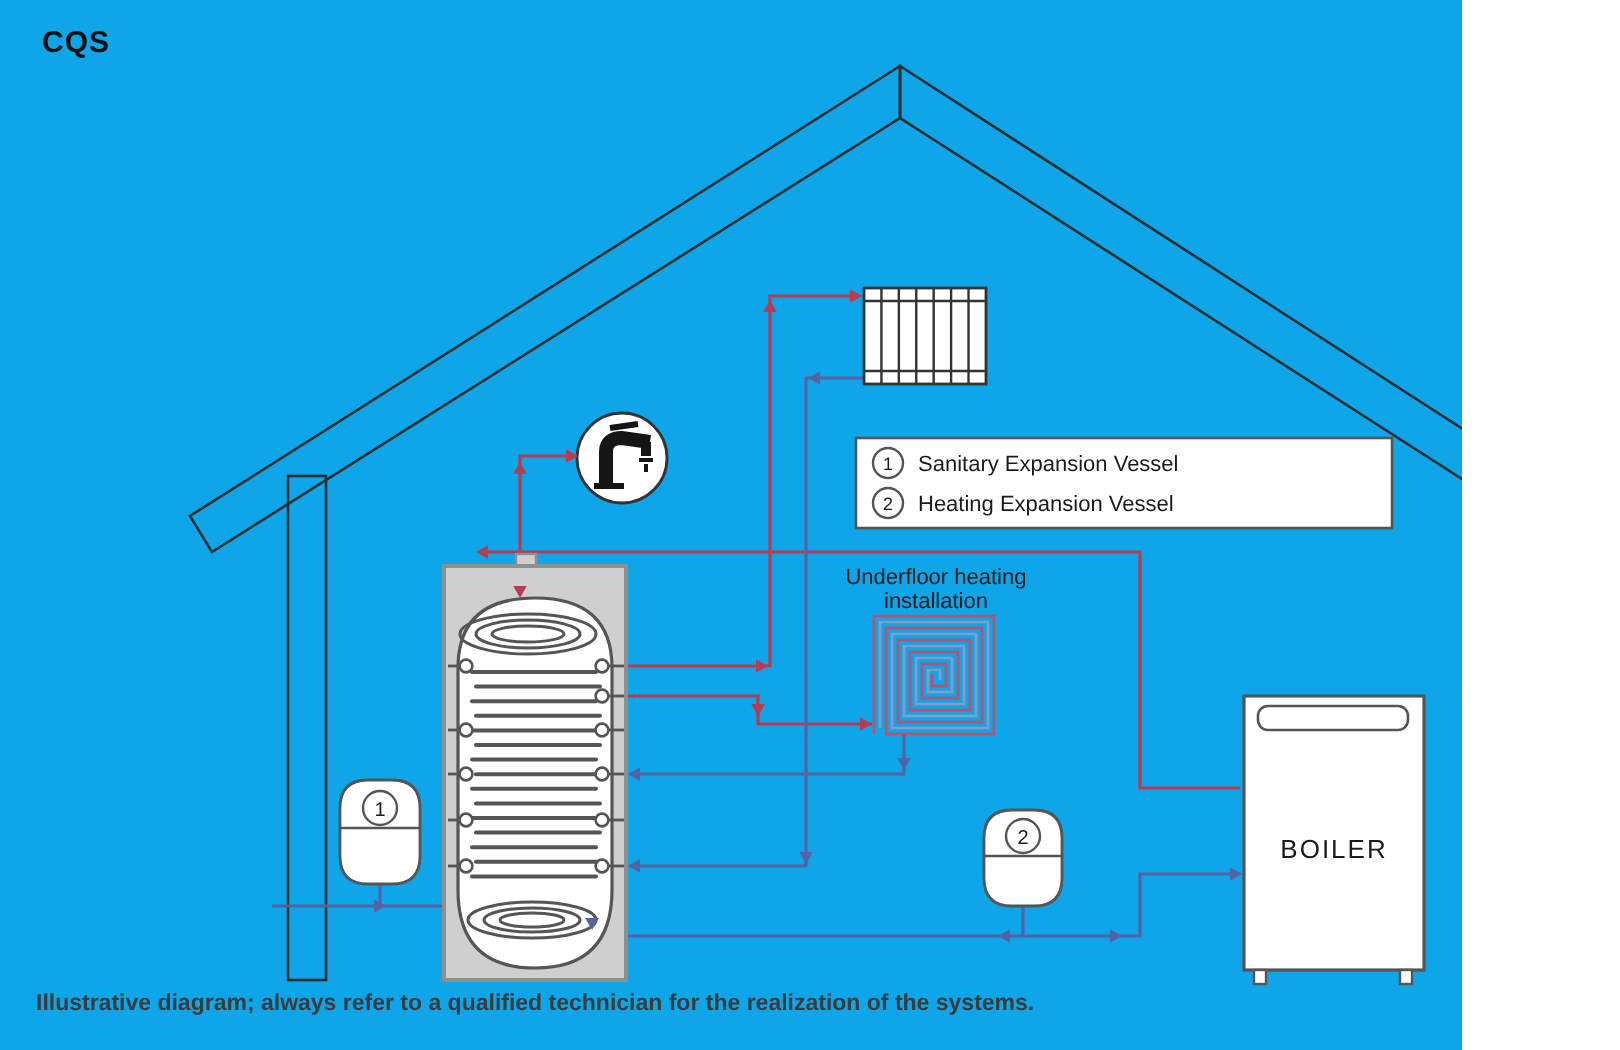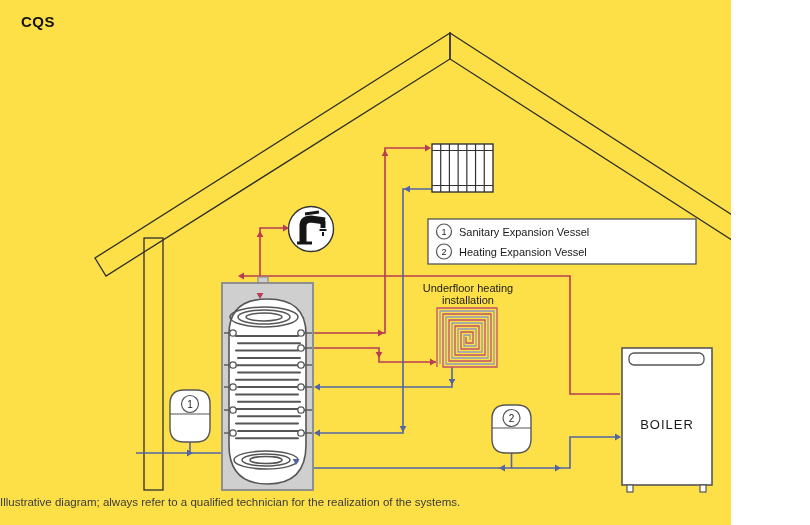--- a/index.html
+++ b/index.html
@@ -1,20 +1,20 @@
 <!DOCTYPE html>
 <html style="--hot: #b83b52; --cold: #5264a4;"><head>
 <meta charset="utf-8">
 <style>
   html,body{margin:0;padding:0;background:#fff;}
-  .canvas{position:relative;width:731px;height:525px;background:#fde047;overflow:hidden;
+  .canvas{position:relative;width:731px;height:525px;background:#0ea5e9;overflow:hidden;
           font-family:"Liberation Sans",sans-serif;}
   .page-title{position:absolute;left:21px;top:13px;font-size:15px;font-weight:bold;
               letter-spacing:.5px;color:#111;}
-  .caption{position:absolute;left:0;top:496px;font-size:11.5px;color:#3b3b3b;}
+  .caption{position:absolute;left:18px;top:496px;font-size:11.5px;color:#3b3b3b;font-weight:bold;}
   svg text{font-family:"Liberation Sans",sans-serif;fill:#1a1a1a;}
   .pipe-red{stroke:var(--hot);fill:none;stroke-width:1.6;}
   .pipe-blue{stroke:var(--cold);fill:none;stroke-width:1.6;}
   .arr-r{fill:var(--hot);stroke:none;}
   .arr-b{fill:var(--cold);stroke:none;}
   .outline{stroke:#2e2e2e;fill:none;}
 </style>
 </head>
 <body>
 

